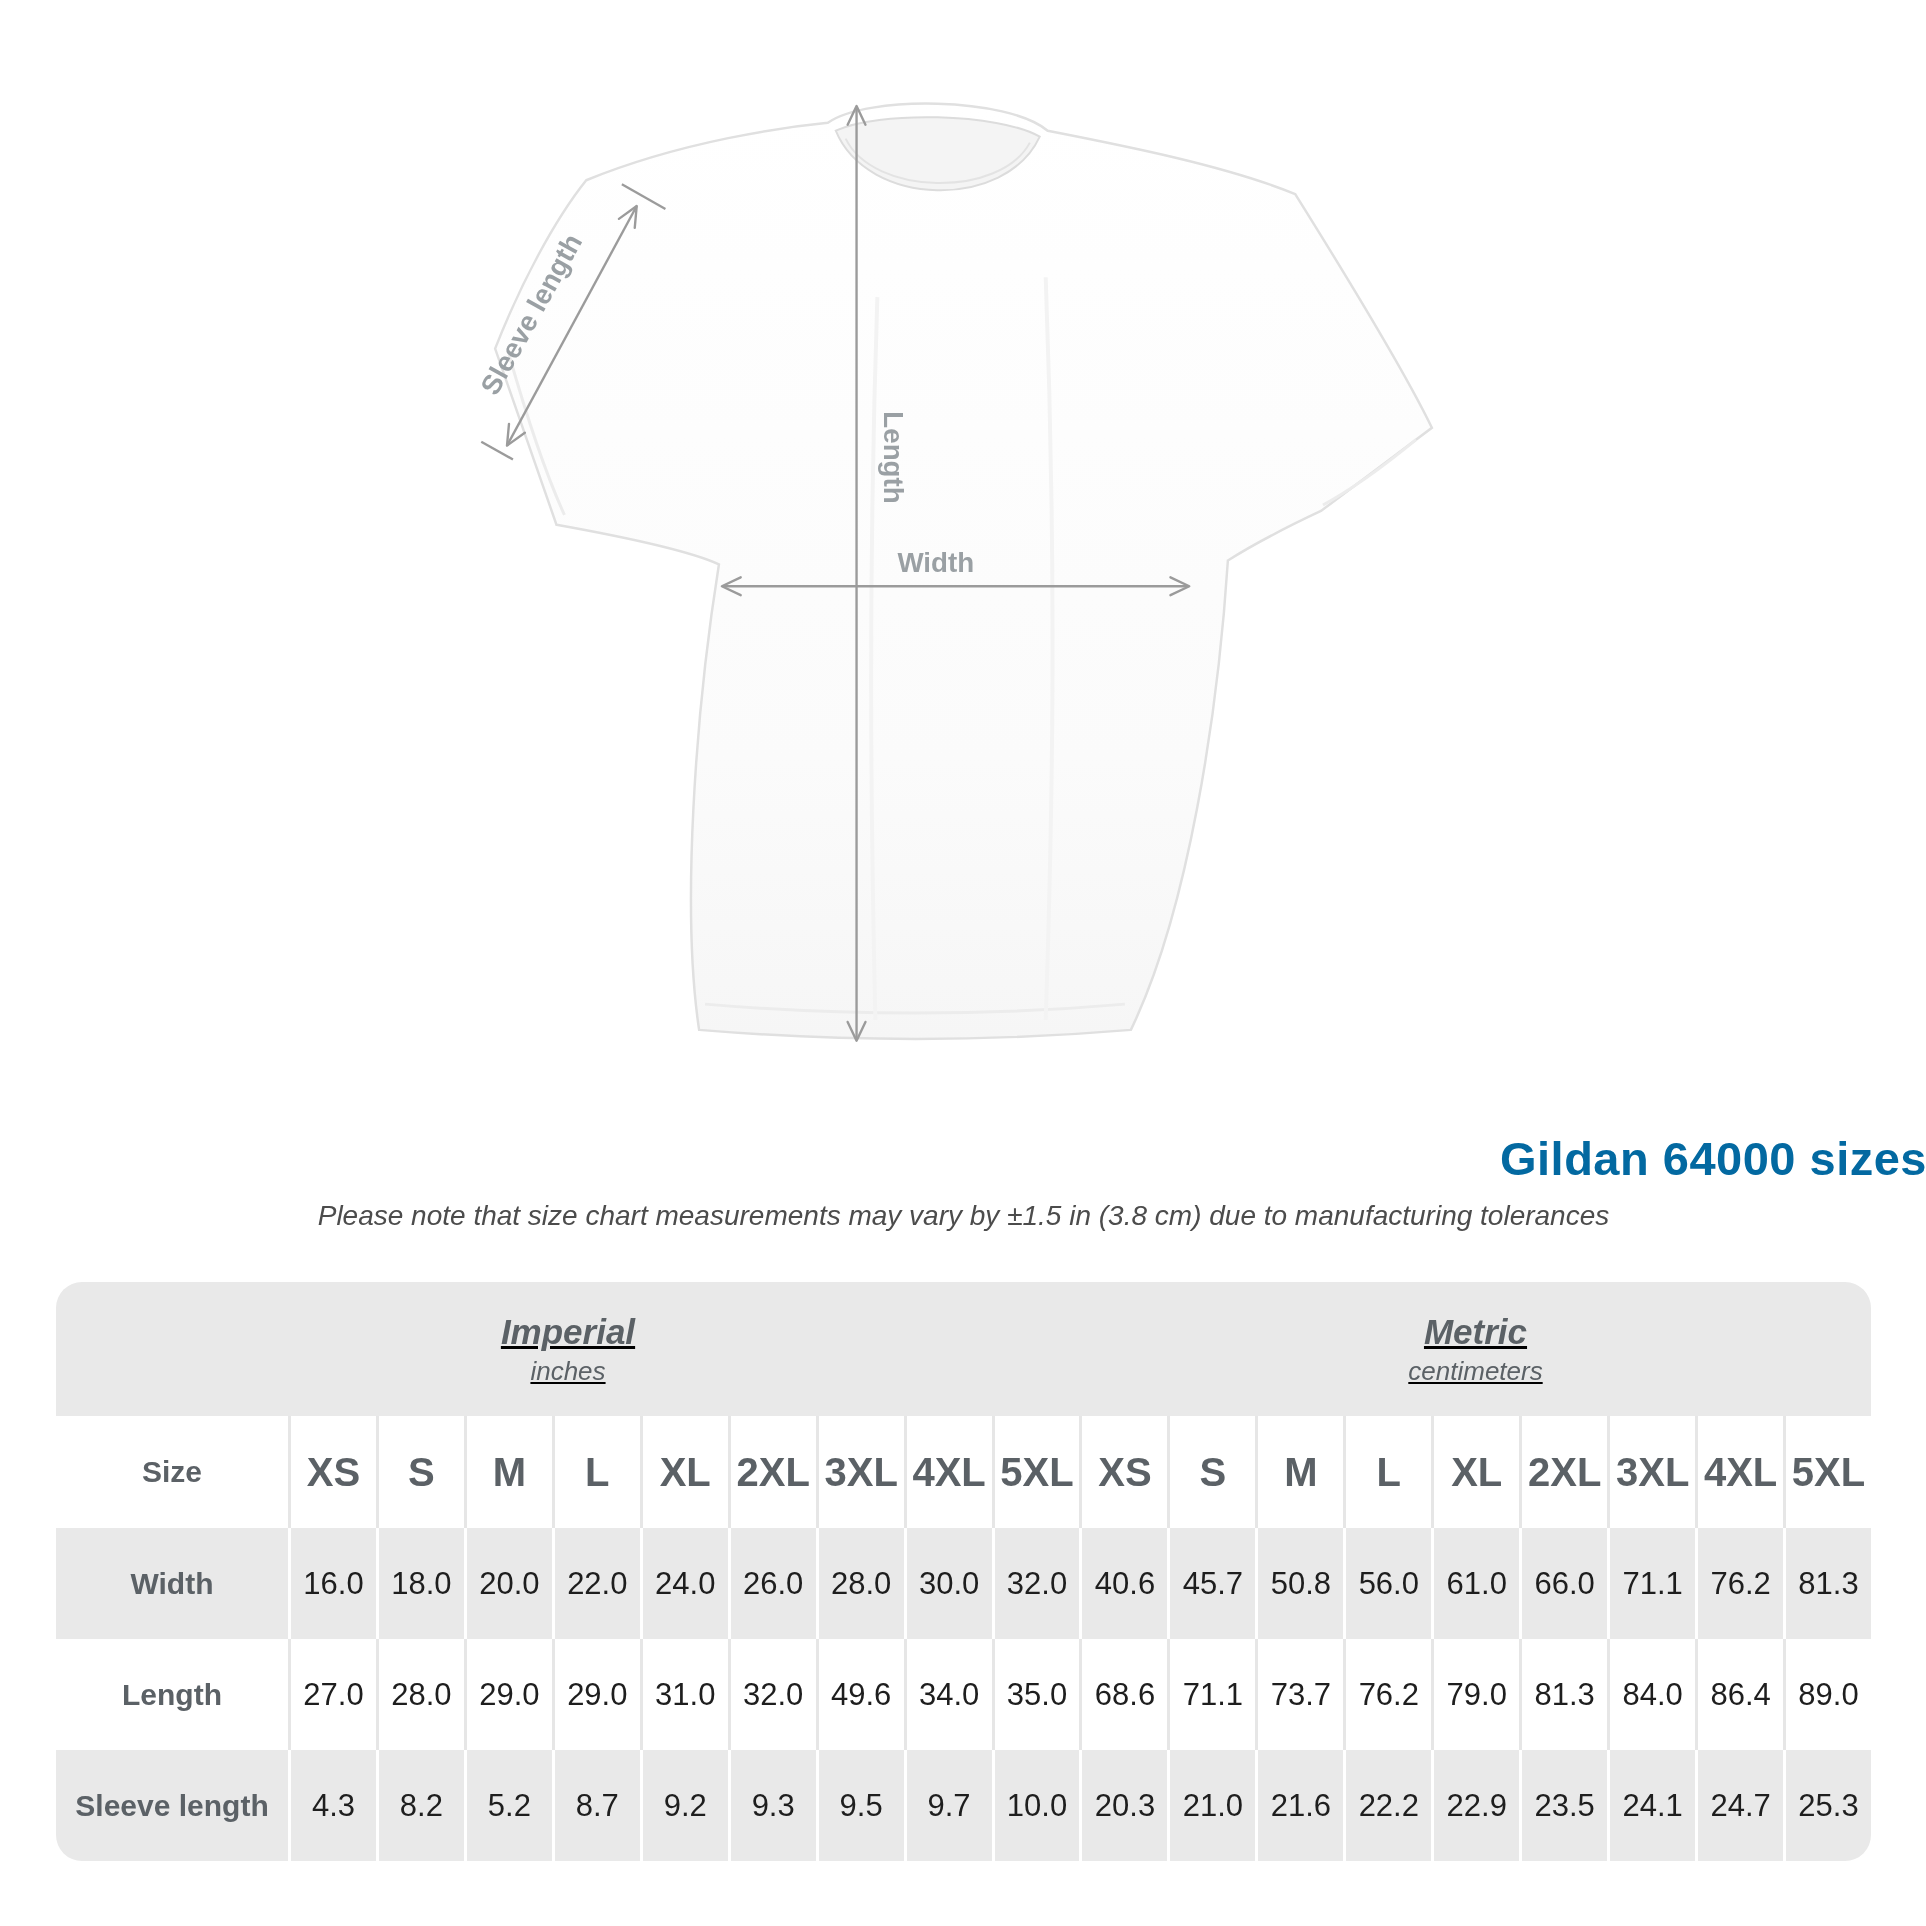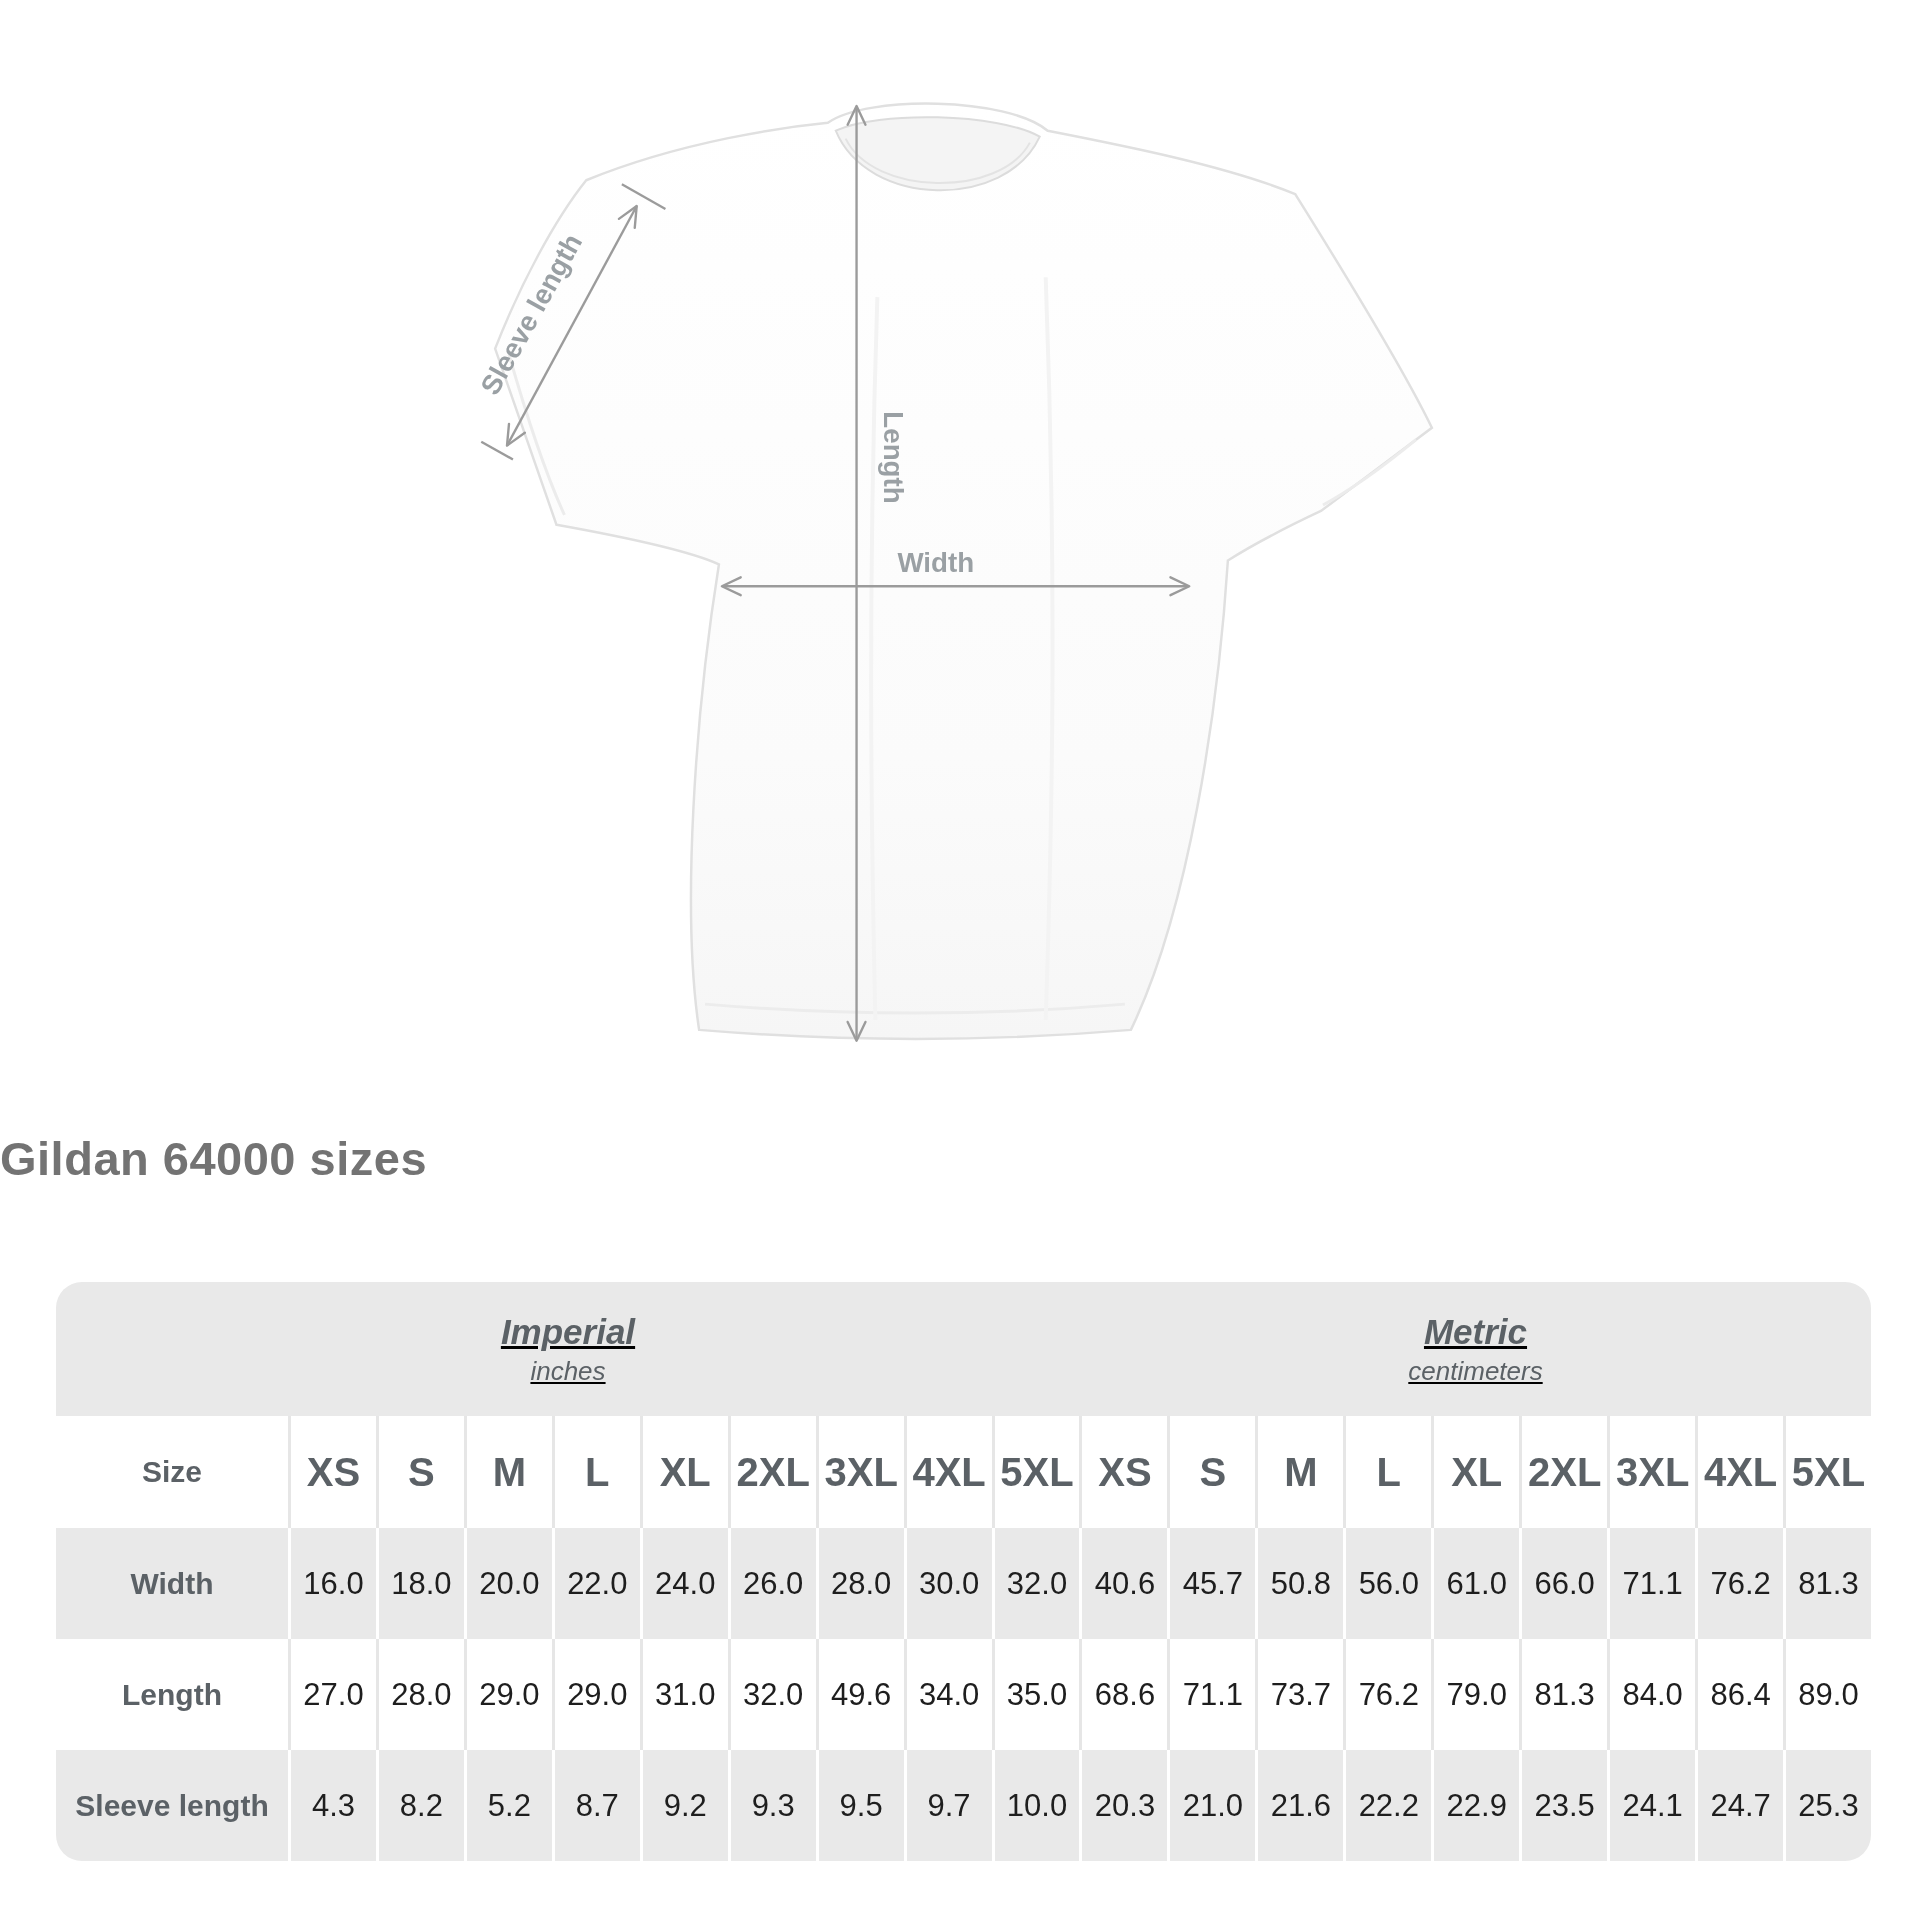--- a/index.html
+++ b/index.html
@@ -7,22 +7,22 @@
     position:relative;width:1927px;height:1927px;background:#ffffff;overflow:hidden;
     font-family:"Liberation Sans", sans-serif;
   }
   
   #diagram-svg{position:absolute;left:0;top:0;}
   .annot{font-family:"Liberation Sans",sans-serif;font-weight:bold;font-size:28px;fill:#9aa0a4;}
   .dim-line{stroke:#9b9b9b;stroke-width:2.4;fill:none;}
   .dim-head{stroke:#9b9b9b;stroke-width:2.4;fill:none;stroke-linecap:round;stroke-linejoin:round;}
   
   #chart-title{
-    position:absolute;left:0;top:1131px;width:100%;text-align:left;
-    font-size:47px;font-weight:bold;color:#737373;letter-spacing:0.5px;
+    position:absolute;left:0;top:1131px;width:100%;text-align:right;
+    font-size:47px;font-weight:bold;color:#0369a1;letter-spacing:0.5px;
   }
   #chart-subtitle{
     position:absolute;left:0;top:1200px;width:100%;text-align:center;
     font-size:28px;font-style:italic;color:#4c4c4c;
   }
   
   #size-table{
     position:absolute;left:56px;top:1282px;width:1815px;
     border-radius:26px;overflow:hidden;background:#ffffff;
   }
@@ -107,20 +107,21 @@
       <line class="dim-line" x1="512" y1="450" x2="643" y2="208"></line>
       <path class="dim-head" d="M 641 230 L 643 208 L 625 221"></path>
       <path class="dim-head" d="M 530 437 L 512 450 L 514 428"></path>
       <line class="dim-line" x1="628" y1="186" x2="672" y2="211"></line>
       <line class="dim-line" x1="486" y1="446" x2="518" y2="464"></line>
     </g>
     <text class="annot" transform="translate(545 322) rotate(-61)" text-anchor="middle">Sleeve length</text>
   </svg>
 
   <div id="chart-title">Gildan 64000 sizes</div>
+  <div id="chart-subtitle">Please note that size chart measurements may vary by ±1.5 in (3.8 cm) due to manufacturing tolerances</div>
 
   <div id="size-table">
     <div class="band">
       <div class="band-cell">
         <div class="band-name">Imperial</div>
         <div class="band-unit">inches</div>
       </div>
       <div class="band-cell">
         <div class="band-name">Metric</div>
         <div class="band-unit">centimeters</div>

